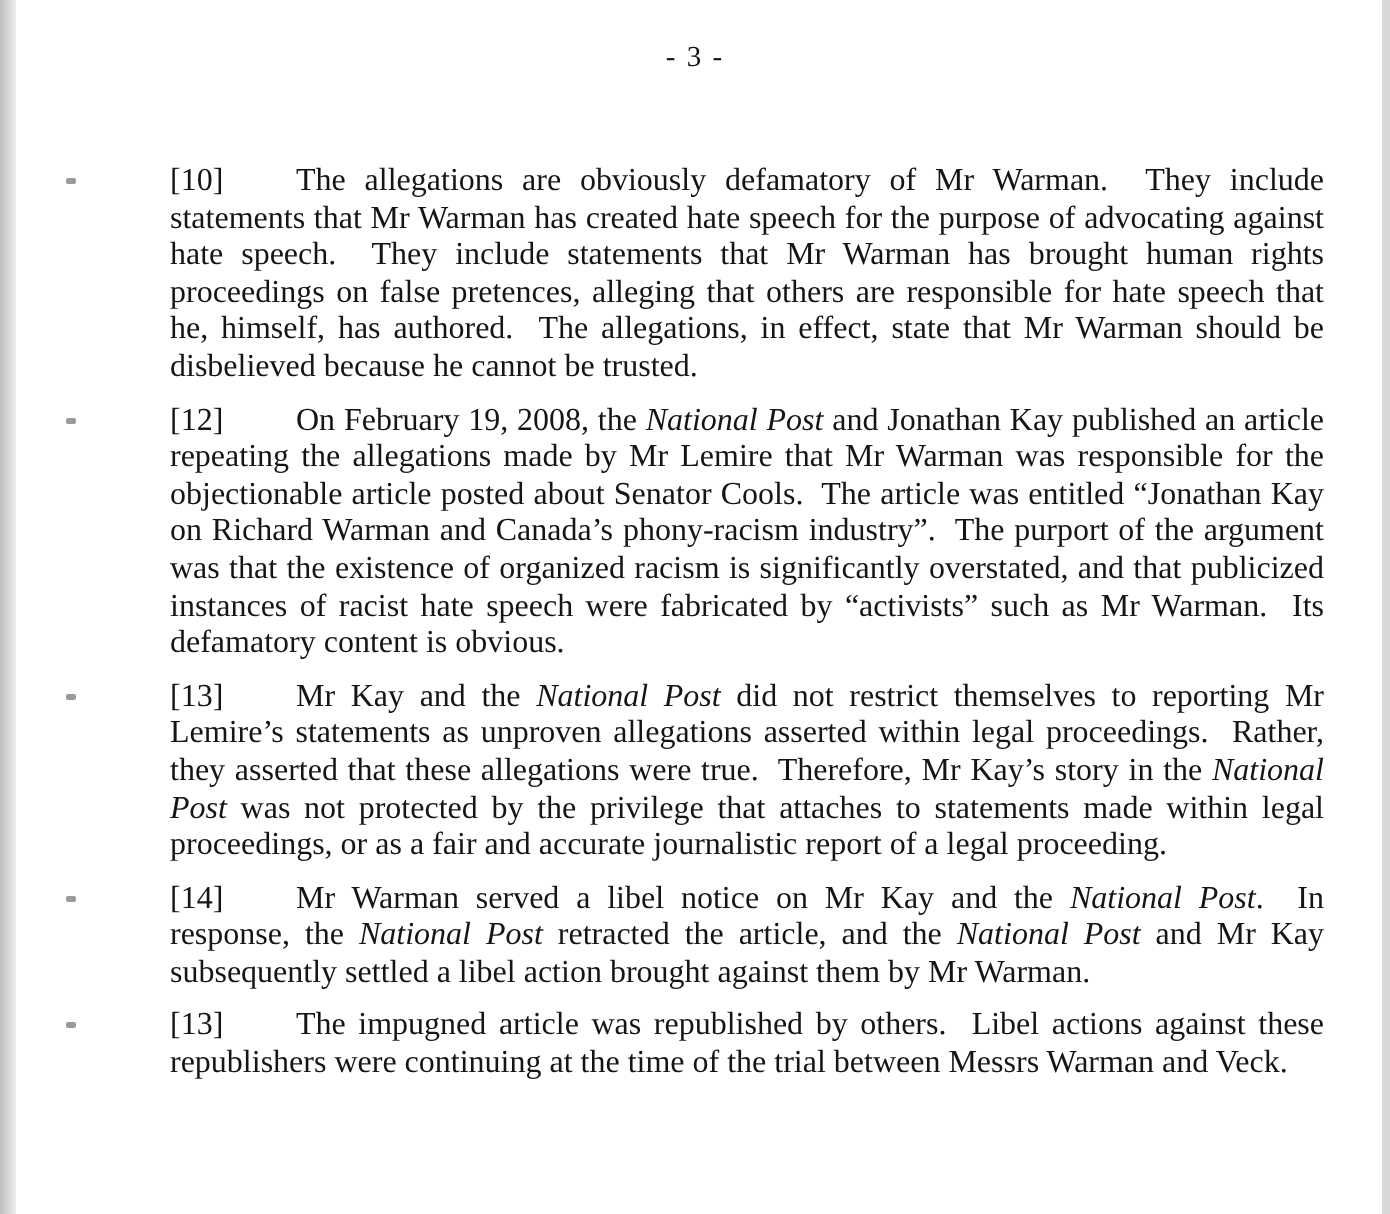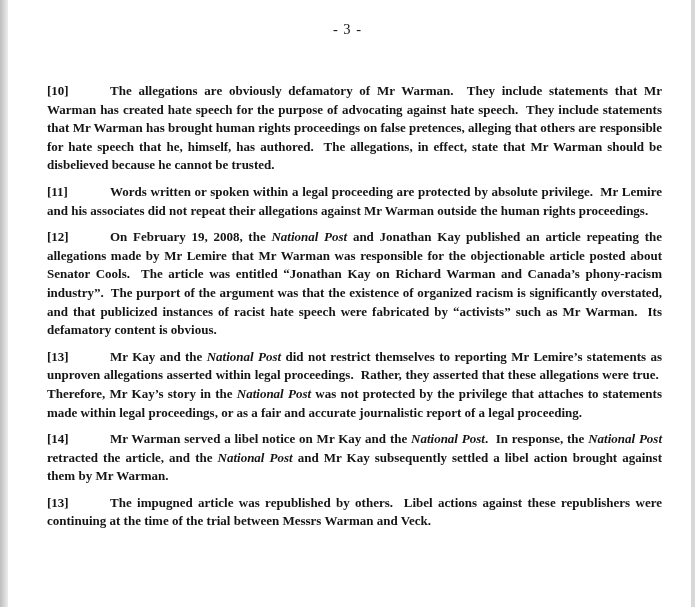--- a/index.html
+++ b/index.html
@@ -37,25 +37,24 @@
     height: 607px;
   }
   .page-number {
     text-align: center;
     padding-top: 20px;
     font-size: 14.5px;
     letter-spacing: 1px;
     line-height: 18px;
   }
   .content {
-    margin: 44px 33px 0 47px;
-    font-size: 13px;
+    margin: 44px 33px 0 85px;
+    font-size: 16px;
     line-height: 18.6px;
     text-align: justify;
-    font-weight: bold;
   }
   .para {
     position: relative;
     margin: 0 0 8px 0;
   }
   
   .para::before {
     content: "";
     position: absolute;
     left: -52px;
@@ -76,19 +75,18 @@
 </head>
 <body>
 
 <div class="scan-edge left"></div>
 <div class="scan-edge right"></div>
 
 <div class="page">
   <div class="page-number">- 3 -</div>
   <div class="content" id="paragraphs">
       <div class="para"><span class="pnum">[10]</span><span>The allegations are obviously defamatory of Mr Warman.&nbsp; They include statements that Mr Warman has created hate speech for the purpose of advocating against hate speech.&nbsp; They include statements that Mr Warman has brought human rights proceedings on false pretences, alleging that others are responsible for hate speech that he, himself, has authored.&nbsp; The allegations, in effect, state that Mr Warman should be disbelieved because he cannot be trusted.</span></div>
-      <div class="para"><span class="pnum">[11]</span><span>Words written or spoken within a legal proceeding are protected by absolute privilege.&nbsp; Mr Lemire and his associates did not repeat their allegations against Mr Warman outside the human rights proceedings.</span></div>
       <div class="para"><span class="pnum">[12]</span><span>On February 19, 2008, the </span><span class="it">National Post</span><span> and Jonathan Kay published an article repeating the allegations made by Mr Lemire that Mr Warman was responsible for the objectionable article posted about Senator Cools.&nbsp; The article was entitled “Jonathan Kay on Richard Warman and Canada’s phony-racism industry”.&nbsp; The purport of the argument was that the existence of organized racism is significantly overstated, and that publicized instances of racist hate speech were fabricated by “activists” such as Mr Warman.&nbsp; Its defamatory content is obvious.</span></div>
       <div class="para"><span class="pnum">[13]</span><span>Mr Kay and the </span><span class="it">National Post</span><span> did not restrict themselves to reporting Mr Lemire’s statements as unproven allegations asserted within legal proceedings.&nbsp; Rather, they asserted that these allegations were true.&nbsp; Therefore, Mr Kay’s story in the </span><span class="it">National Post</span><span> was not protected by the privilege that attaches to statements made within legal proceedings, or as a fair and accurate journalistic report of a legal proceeding.</span></div>
       <div class="para"><span class="pnum">[14]</span><span>Mr Warman served a libel notice on Mr Kay and the </span><span class="it">National Post</span><span>.&nbsp; In response, the </span><span class="it">National Post</span><span> retracted the article, and the </span><span class="it">National Post</span><span> and Mr Kay subsequently settled a libel action brought against them by Mr Warman.</span></div>
       <div class="para"><span class="pnum">[13]</span><span>The impugned article was republished by others.&nbsp; Libel actions against these republishers were continuing at the time of the trial between Messrs Warman and Veck.</span></div>
     </div>
 </div>
 
 </body></html>

